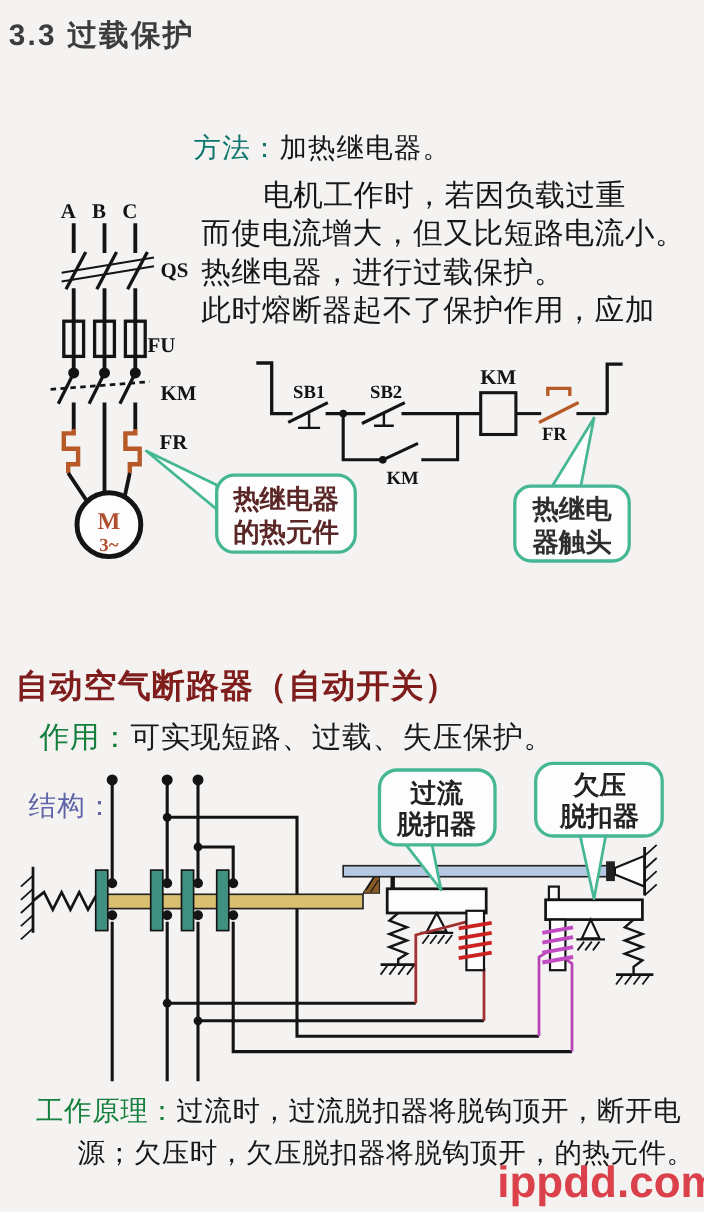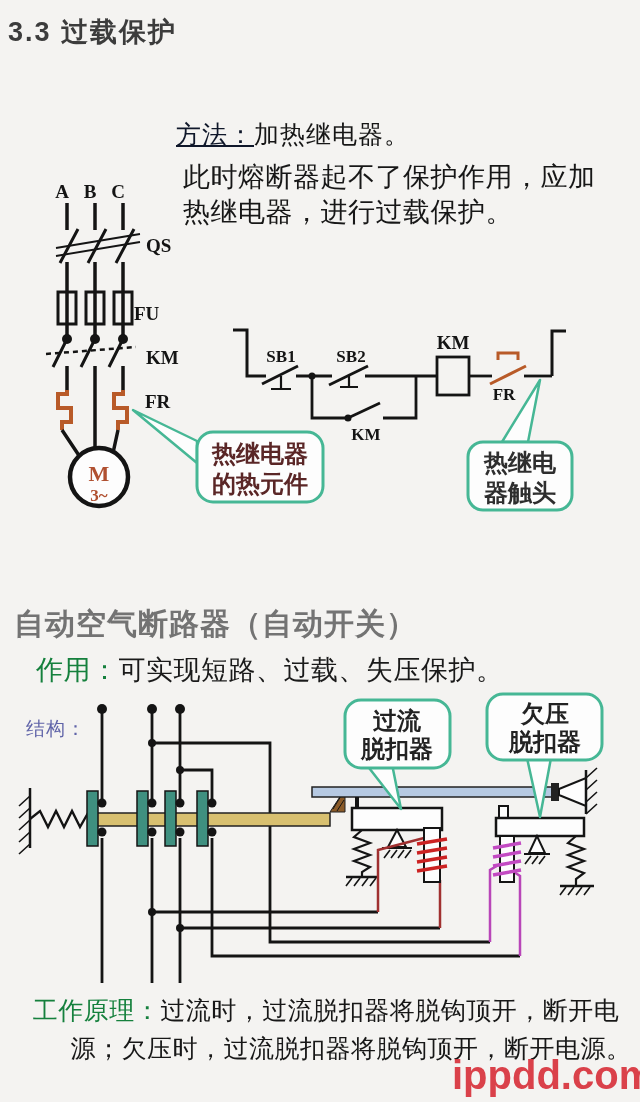--- a/index.html
+++ b/index.html
@@ -9,32 +9,32 @@
     font-family:"Liberation Serif","DejaVu Serif",serif;
     color:#1a1a1a;
   }
   .abs{position:absolute;}
   .page-title{
     left:8px;top:14px;
     font-family:"Liberation Sans","DejaVu Sans",sans-serif;
     font-weight:bold;font-size:27px;color:#3c3c3c;letter-spacing:2px;text-align:right;
   }
   .method-line{left:176px;top:118px;font-size:25px;letter-spacing:1px;}
-  .method-label{color:#0f172a;text-decoration:underline;}
+  .method-label{color:#0f766e;}
   .method-value{color:#161616;margin-top:24px;}
   .para{left:183px;top:160px;width:456px;font-size:27px;line-height:35px;
         letter-spacing:0.5px;color:#171717;}
   .para .indent{padding-left:56px;}
   .breaker-title{
-    left:14px;top:604px;font-size:30px;font-weight:bold;color:#737373;
+    left:14px;top:604px;font-size:30px;font-weight:bold;color:#7f1d1d;
     letter-spacing:1px;font-family:"Liberation Sans","DejaVu Sans",sans-serif;
   }
   .function-line{left:36px;top:652px;font-size:27px;letter-spacing:0.5px;}
   .lbl-purple{color:#15803d;}
-  .structure-label{left:26px;top:716px;font-size:19px;color:#5f63a8;letter-spacing:1px;}
+  .structure-label{left:26px;top:716px;font-size:25px;color:#5f63a8;letter-spacing:1px;}
   .principle{left:15px;top:992px;width:622px;font-size:25px;line-height:38px;
              letter-spacing:0.5px;color:#171717;text-align:center;}
   .principle .l2{padding-left:50px;}
   .watermark{
     left:452px;top:1053px;font-size:40px;font-weight:bold;color:#d8323c;
     font-family:"Liberation Sans","DejaVu Sans",sans-serif;opacity:0.92;
     letter-spacing:0px;
   }
   svg{position:absolute;left:0;}
   svg text{font-family:"Liberation Serif","DejaVu Serif",serif;}
@@ -48,22 +48,24 @@
 </head>
 <body>
 
 <div class="abs page-title">3.3  过载保护</div>
 
 <div class="abs method-line">
   <span class="method-label">方法：</span><span class="method-value">加热继电器。</span>
 </div>
 
 <div class="abs para">
+  <div class="indent">电机工作时，若因负载过重</div>
+  <div>而使电流增大，但又比短路电流小。</div>
+  <div>热继电器，进行过载保护。</div>
   <div>此时熔断器起不了保护作用，应加</div>
-  <div>热继电器，进行过载保护。</div>
 </div>
 
 <svg width="640" height="370" viewBox="0 0 640 370" style="top:170px">
 
   <g>
     <text class="sym-label" x="62" y="28" text-anchor="middle">A</text>
     <text class="sym-label" x="90" y="28" text-anchor="middle">B</text>
     <text class="sym-label" x="118" y="28" text-anchor="middle">C</text>
     <path class="wire" stroke-width="3.5" d="M67,33 V60 M95,33 V60 M123,33 V60"></path>
 
@@ -267,16 +269,16 @@
   <g>
     <polygon class="callout-tail" points="527,68 551,68 540,127"></polygon>
     <rect class="callout-box" x="487" y="4" width="115" height="66" rx="16"></rect>
     <text class="callout-text" x="545" y="32" fill="#222">欠压</text>
     <text class="callout-text" x="545" y="60" fill="#222">脱扣器</text>
   </g>
 </svg>
 
 <div class="abs principle">
   <div><span class="lbl-purple">工作原理：</span><span>过流时，过流脱扣器将脱钩顶开，断开电</span></div>
-  <div class="l2">源；欠压时，过流脱扣器将脱钩顶开，断开电源。</div>
+  <div class="l2">源；欠压时，欠压脱扣器将脱钩顶开，的热元件。</div>
 </div>
 
 <div class="abs watermark">ippdd.com</div>
 
 </body></html>

